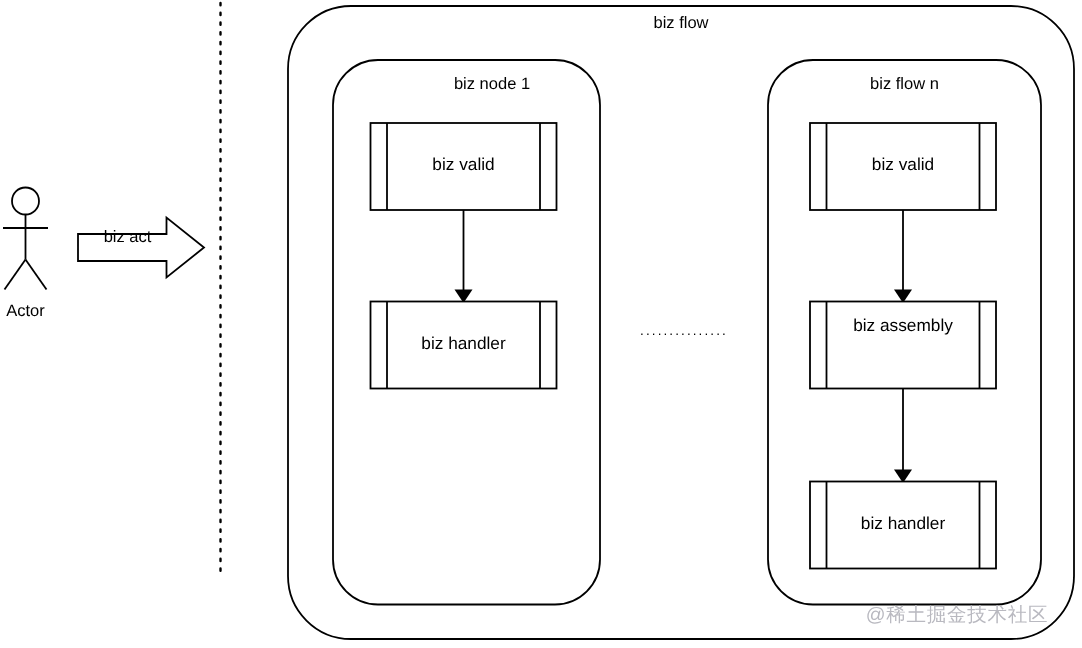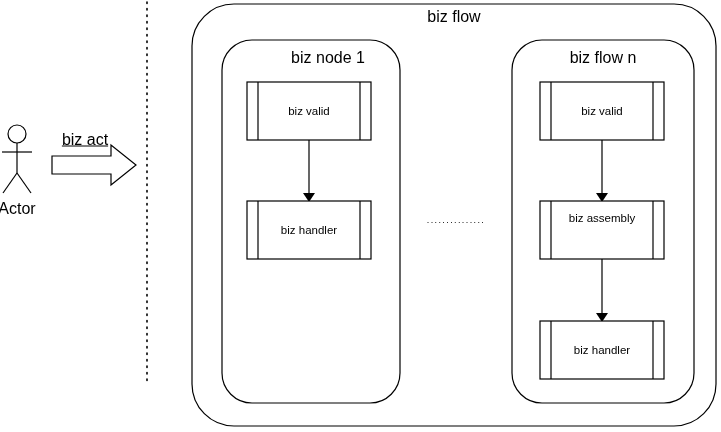--- a/index.html
+++ b/index.html
@@ -51,21 +51,21 @@
     fill: none;
     stroke: #000000;
     stroke-width: 1.2;
   }
   .arrowhead {
     fill: #000000;
     stroke: none;
   }
   .lbl {
     position: absolute;
-    font-size: 16px;
+    font-size: 11px;
     line-height: 13px;
     color: #000000;
     text-align: center;
     white-space: nowrap;
     transform: translate(-50%, -50%);
     pointer-events: none;
   }
   .lbl-box {
     font-size: 11.5px;
     text-align: right;
@@ -156,34 +156,35 @@
     <g>
       <rect class="shape-fill" x="540" y="321" width="124" height="58"></rect>
       <line class="divider-line" x1="551" y1="321" x2="551" y2="379"></line>
       <line class="divider-line" x1="653" y1="321" x2="653" y2="379"></line>
     </g>
 
   </svg>
 
   <div class="lbl" style="left:17px; top:208px;">Actor</div>
 
-  <div class="lbl" style="left:85px; top:139px;text-decoration:underline;">biz act</div>
+  <div class="lbl" style="left:85px; top:159px;">biz act</div>
 
   <div class="lbl" style="left:454px; top:16px;">biz flow</div>
 
   <div class="lbl" style="left:328px; top:57px;">biz node 1</div>
 
   <div class="lbl" style="left:603px; top:57px;">biz flow n</div>
 
   <div class="lbl lbl-box" style="left:309px; top:111px;">biz valid</div>
 
   <div class="lbl lbl-box" style="left:309px; top:230px;">biz handler</div>
 
   <div class="lbl lbl-box" style="left:602px; top:111px;">biz valid</div>
 
   <div class="lbl lbl-box" style="left:602px; top:218px;">biz assembly</div>
 
   <div class="lbl lbl-box" style="left:602px; top:350px;">biz handler</div>
 
   <div class="ellipsis-dots" style="left:456px; top:220px;">...............</div>
 
+  <div class="watermark" style="left:638px; top:410px;">@稀土掘金技术社区</div>
 
 </div>
 
 </body></html>

